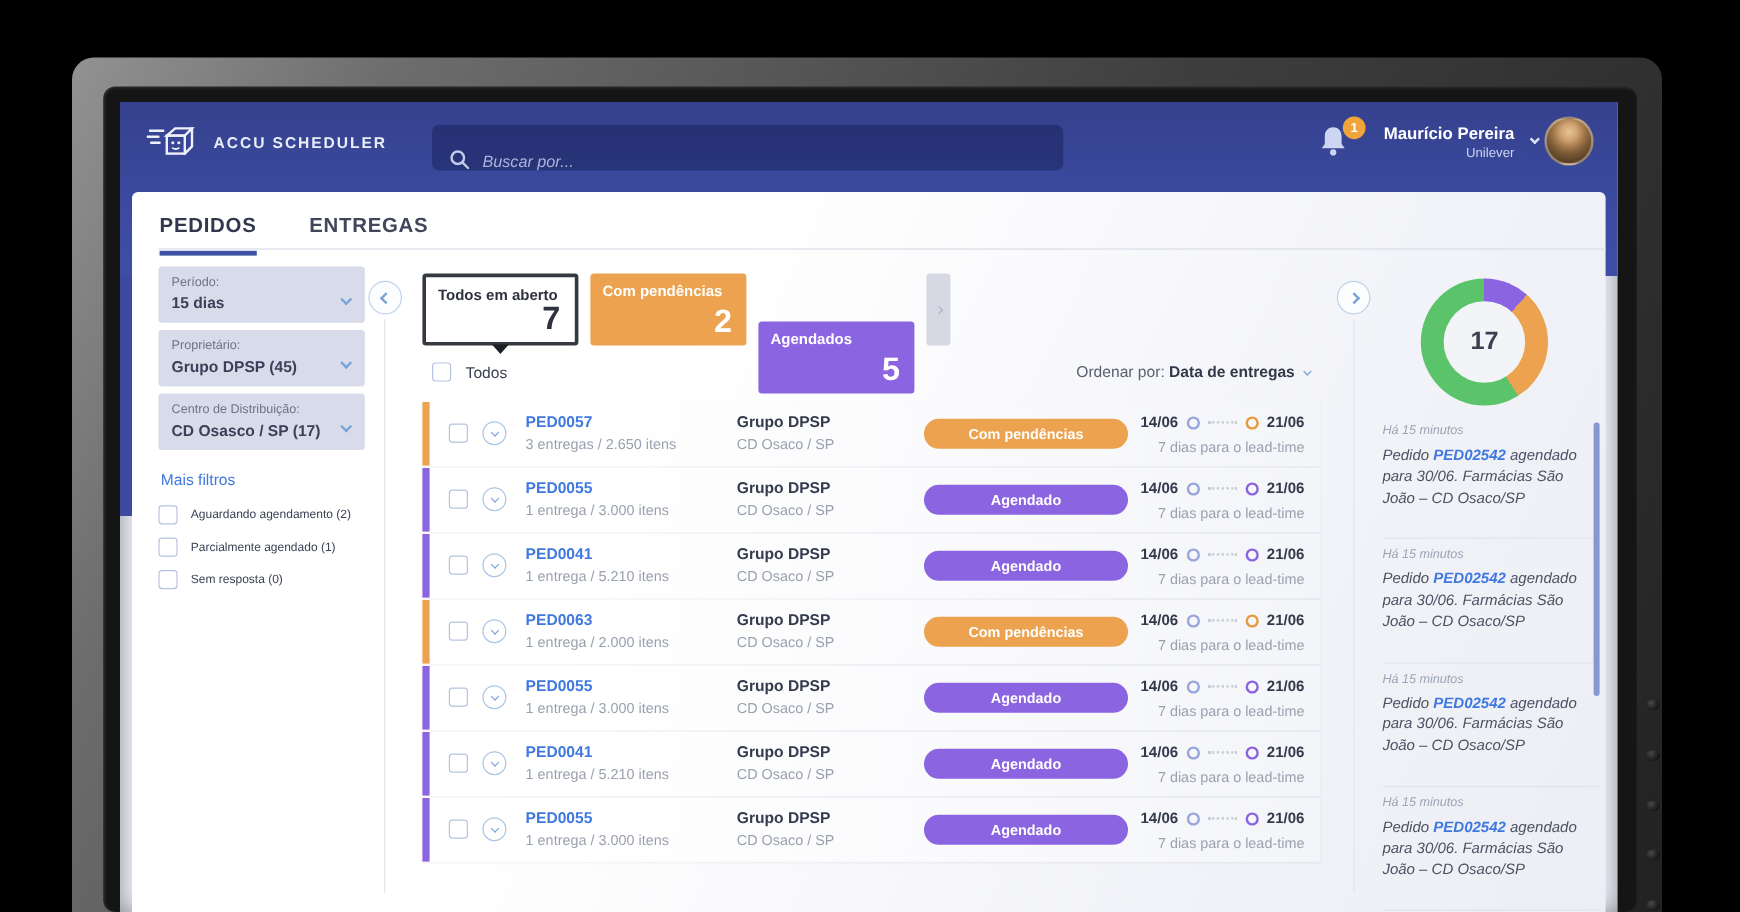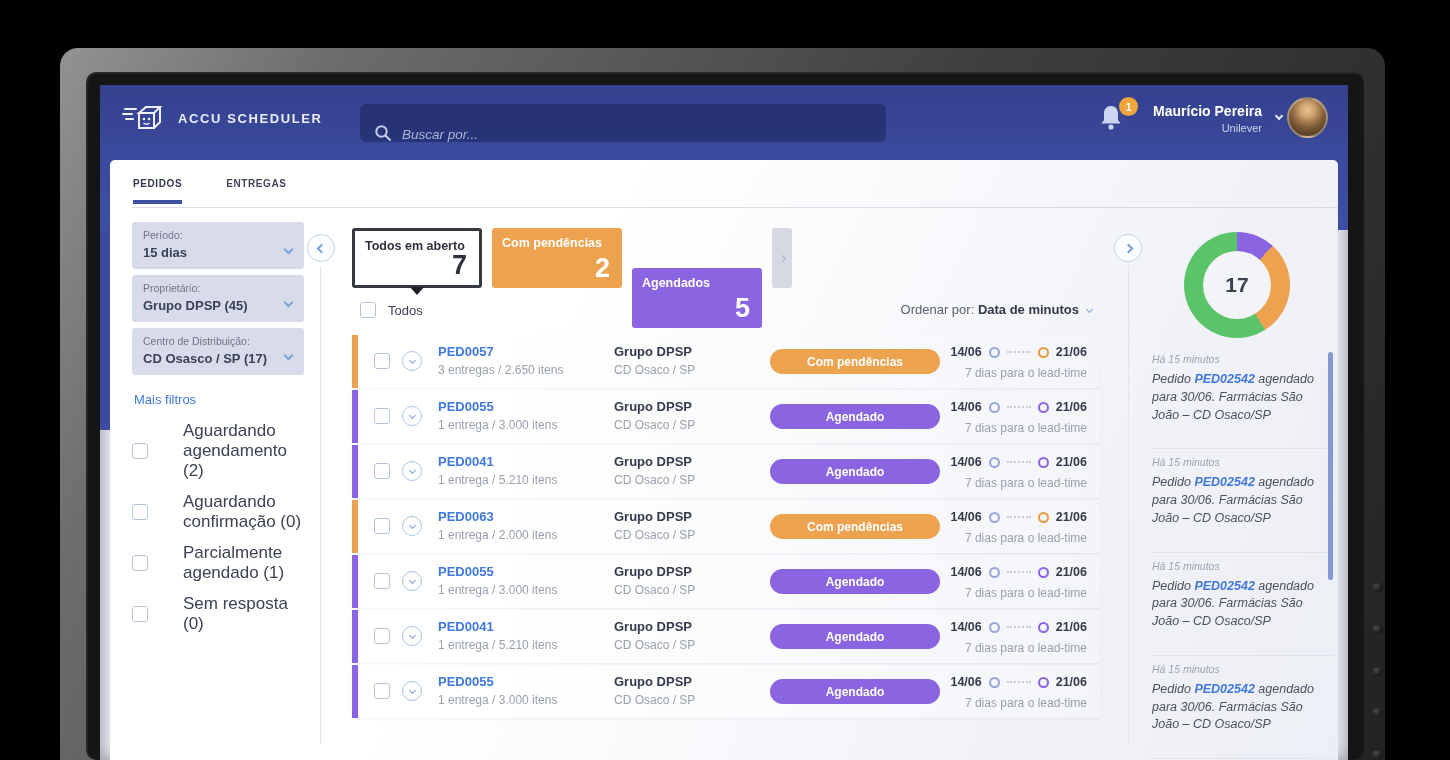--- a/index.html
+++ b/index.html
@@ -57,37 +57,37 @@
   .chev.white { border-color:#dfe5f8; width:6px; height:6px; }
   .chev.small { width:5px; height:5px; border-width:1.5px; }
 
   
   .card { position:absolute; left:10px; top:75px; width:1228px; height:600px;
           border-radius:5px 5px 0 0;
           background:linear-gradient(115deg,#ffffff 35%,#f2f3f8 75%,#eceef5 100%); }
 
   
   .tabs { position:absolute; left:23px; top:18px; display:flex; gap:44px; }
-  .tab { font-size:10px; font-weight:bold; letter-spacing:.6px; color:#41465a;
+  .tab { font-size:17px; font-weight:bold; letter-spacing:.6px; color:#41465a;
          padding-bottom:11px; }
   .tab.active { color:#31374d; border-bottom:4px solid #3f51a5; }
   .tabs-line { position:absolute; left:22px; right:0; top:47px; height:1px; background:#d9dce5; }
 
   
   .sidebar { position:absolute; left:22px; top:62px; width:172px; }
   .filter-box { position:relative; height:47px; margin-bottom:6px; background:#d8dcea;
                 border-radius:3px; padding:7px 11px; }
   .filter-label { font-size:10.5px; color:#6d7488; }
   .filter-value { font-size:13px; font-weight:bold; color:#3a4057; margin-top:4px; }
   .filter-box .chev { position:absolute; right:12px; top:24px; }
   .more-filters { display:inline-block; margin:11px 0 14px 2px; font-size:13px; color:#3f78df; }
   .fcheck { display:flex; align-items:center; gap:11px; margin-bottom:11px; }
   .cbox { width:16px; height:16px; min-width:16px; background:#fff;
           border:1.5px solid #b6c3e0; border-radius:3px; }
-  .fcheck-label { font-size:17px; color:#3c4254;margin-left:24px; }
+  .fcheck-label { font-size:10px; color:#3c4254; }
 
   
   .circle-btn { position:absolute; width:28px; height:28px; border-radius:50%;
                 background:#fcfdff; border:1.5px solid #bdd2ea; display:flex;
                 align-items:center; justify-content:center; }
   .vdivider { position:absolute; width:1px; background:#e2e5ee; }
 
   
   .sum-cards { position:absolute; left:242px; top:68px; display:flex; gap:10px; }
   .sum-card { position:relative; width:130px; height:60px; border-radius:3px;
@@ -237,24 +237,20 @@
             <div class="filter-value">CD Osasco / SP (17)</div>
             <span class="chev down"></span>
           </div>
           <a class="more-filters">Mais filtros</a>
           <div class="fcheck">
             <div class="cbox"></div>
             <div class="fcheck-label">Aguardando agendamento (2)</div>
           </div>
           <div class="fcheck">
             <div class="cbox"></div>
-            <div class="fcheck-label">Aguardando confirmação (0)</div>
-          </div>
-          <div class="fcheck">
-            <div class="cbox"></div>
             <div class="fcheck-label">Parcialmente agendado (1)</div>
           </div>
           <div class="fcheck">
             <div class="cbox"></div>
             <div class="fcheck-label">Sem resposta (0)</div>
           </div>
         </div>
 
         <div class="vdivider" style="left:210px; top:106px; height:478px;"></div>
         <div class="vdivider" style="left:1018px; top:106px; height:478px;"></div>
@@ -281,21 +277,21 @@
           </div>
           <div class="sum-sliver">
             <span class="chev right small"></span>
           </div>
         </div>
 
         <div class="select-all">
           <div class="cbox"></div>
           <div class="select-all-label">Todos</div>
         </div>
-        <div class="sortby"><span>Ordenar por:</span>&nbsp;<b>Data de minutos</b><span class="chev down small"></span>
+        <div class="sortby"><span>Ordenar por:</span>&nbsp;<b>Data de entregas</b><span class="chev down small"></span>
         </div>
 
         <div class="rows">
 
           <div class="order-row st-orange">
             <div class="bar"></div>
             <div class="cbox"></div>
             <div class="expand">
                 <span class="chev down small"></span>
               </div>

